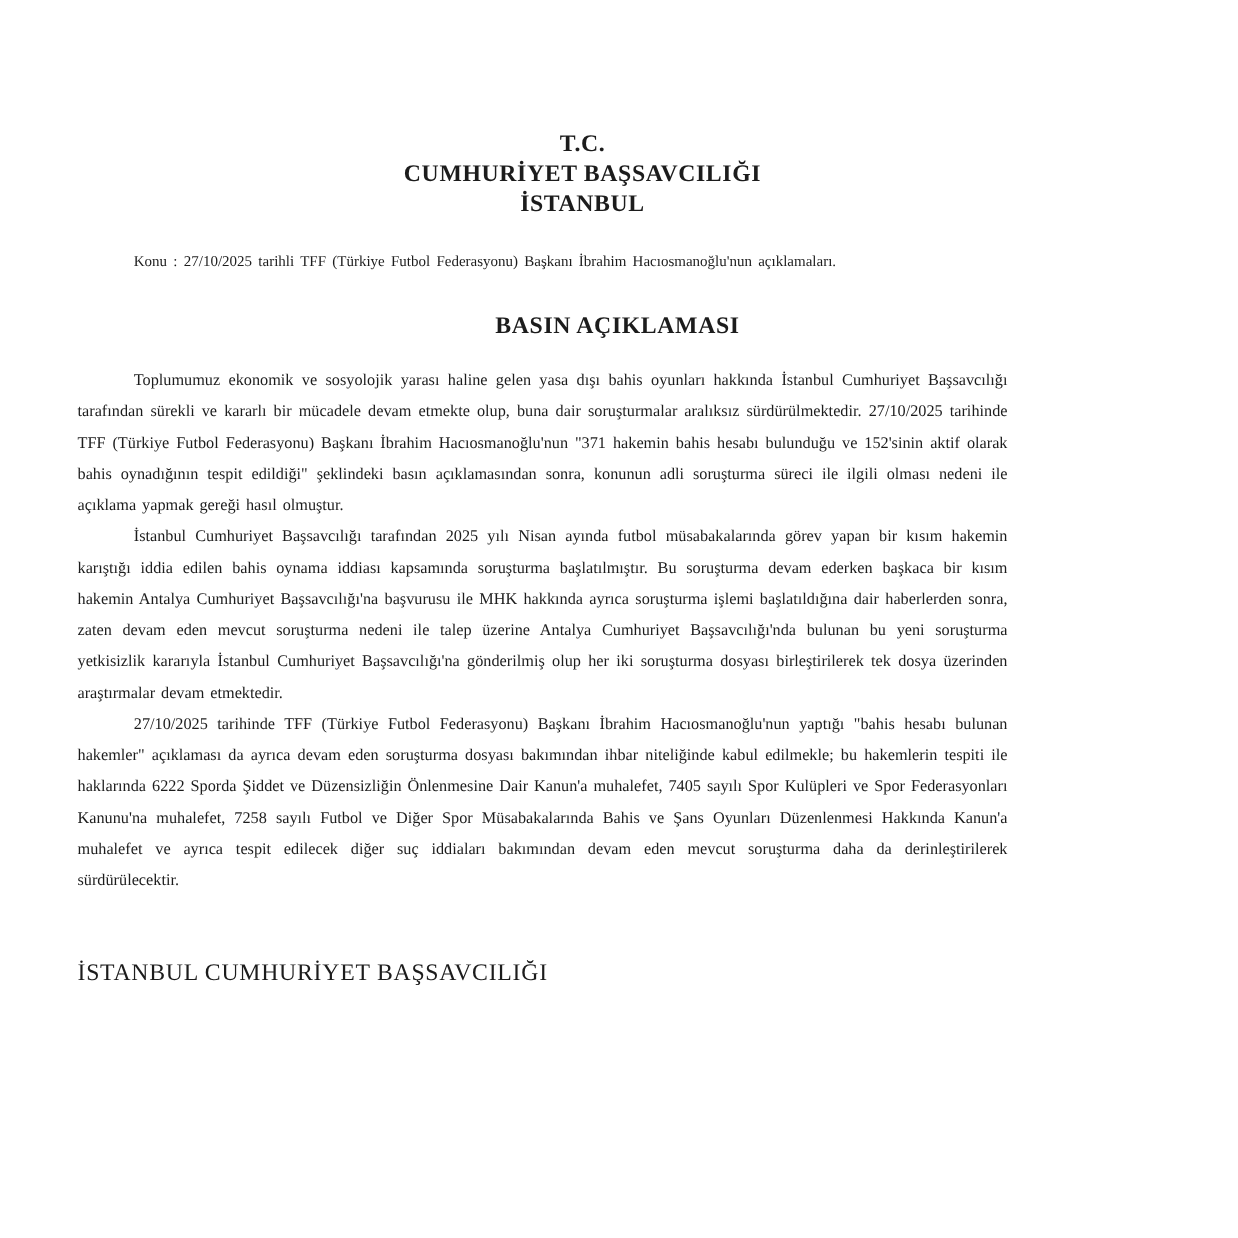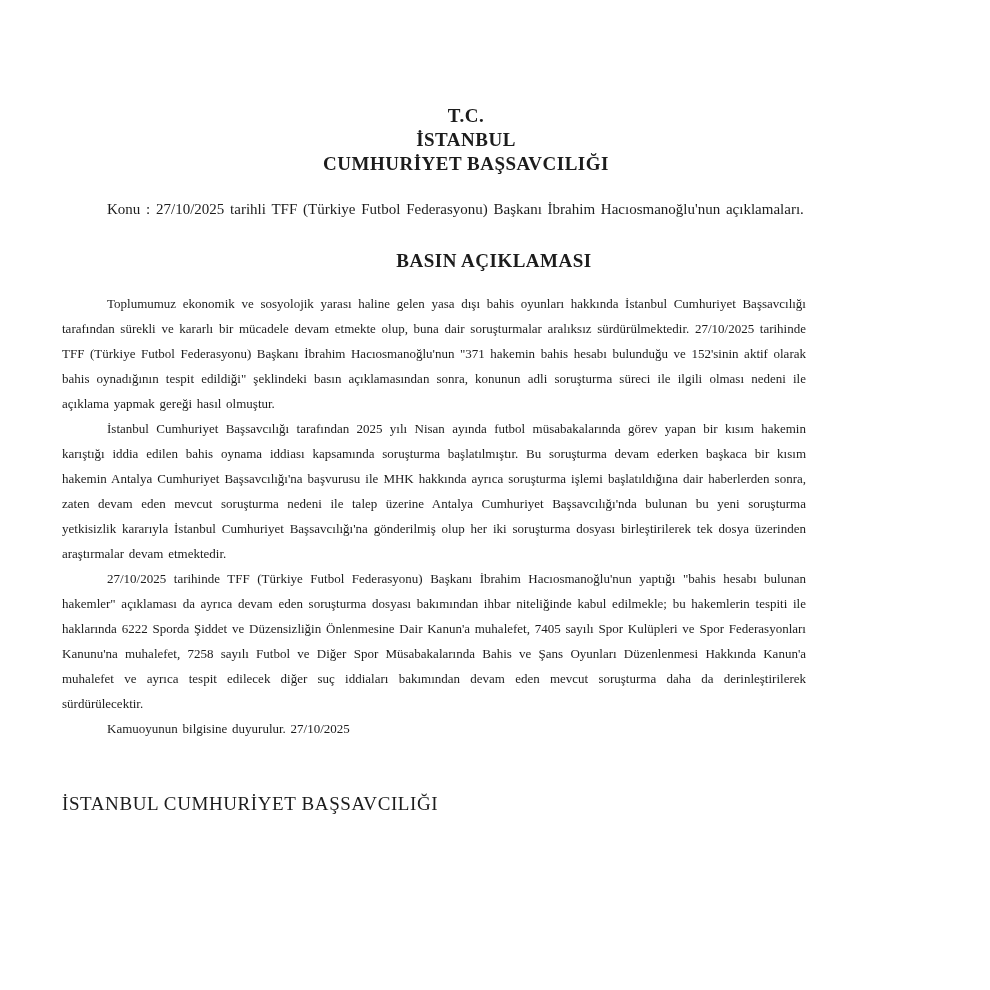--- a/index.html
+++ b/index.html
@@ -26,21 +26,21 @@
     text-align: center;
     font-weight: bold;
     font-size: 19px;
     line-height: 24px;
     letter-spacing: 0.5px;
     position: relative;
     left: 32px;
   }
   .subject {
     margin-top: 21px;
-    font-size: 15px;
+    font-size: 12px;
     line-height: 25px;
     text-align: justify;
     text-indent: 45px;
     word-spacing: 2px;
   }
   .doc-title {
     margin-top: 28px;
     text-align: center;
     font-weight: bold;
     font-size: 19px;
@@ -73,30 +73,29 @@
     letter-spacing: 0.6px;
   }
 </style>
 </head>
 <body>
 
 <div class="page">
 
   <div class="letterhead">
     <div>T.C.</div>
+    <div>CUMHURİYET BAŞSAVCILIĞI</div>
     <div>İSTANBUL</div>
-    <div>CUMHURİYET BAŞSAVCILIĞI</div>
   </div>
 
   <p class="subject">Konu : 27/10/2025 tarihli TFF (Türkiye Futbol Federasyonu) Başkanı İbrahim Hacıosmanoğlu'nun açıklamaları.</p>
 
   <div class="doc-title">BASIN AÇIKLAMASI</div>
 
   <div class="body-text">
     <p>Toplumumuz ekonomik ve sosyolojik yarası haline gelen yasa dışı bahis oyunları hakkında İstanbul Cumhuriyet Başsavcılığı tarafından sürekli ve kararlı bir mücadele devam etmekte olup, buna dair soruşturmalar aralıksız sürdürülmektedir. 27/10/2025 tarihinde TFF (Türkiye Futbol Federasyonu) Başkanı İbrahim Hacıosmanoğlu'nun "371 hakemin bahis hesabı bulunduğu ve 152'sinin aktif olarak bahis oynadığının tespit edildiği" şeklindeki basın açıklamasından sonra, konunun adli soruşturma süreci ile ilgili olması nedeni ile açıklama yapmak gereği hasıl olmuştur.</p>
     <p>İstanbul Cumhuriyet Başsavcılığı tarafından 2025 yılı Nisan ayında futbol müsabakalarında görev yapan bir kısım hakemin karıştığı iddia edilen bahis oynama iddiası kapsamında soruşturma başlatılmıştır. Bu soruşturma devam ederken başkaca bir kısım hakemin Antalya Cumhuriyet Başsavcılığı'na başvurusu ile MHK hakkında ayrıca soruşturma işlemi başlatıldığına dair haberlerden sonra, zaten devam eden mevcut soruşturma nedeni ile talep üzerine Antalya Cumhuriyet Başsavcılığı'nda bulunan bu yeni soruşturma yetkisizlik kararıyla İstanbul Cumhuriyet Başsavcılığı'na gönderilmiş olup her iki soruşturma dosyası birleştirilerek tek dosya üzerinden araştırmalar devam etmektedir.</p>
     <p>27/10/2025 tarihinde TFF (Türkiye Futbol Federasyonu) Başkanı İbrahim Hacıosmanoğlu'nun yaptığı "bahis hesabı bulunan hakemler" açıklaması da ayrıca devam eden soruşturma dosyası bakımından ihbar niteliğinde kabul edilmekle; bu hakemlerin tespiti ile haklarında 6222 Sporda Şiddet ve Düzensizliğin Önlenmesine Dair Kanun'a muhalefet, 7405 sayılı Spor Kulüpleri ve Spor Federasyonları Kanunu'na muhalefet, 7258 sayılı Futbol ve Diğer Spor Müsabakalarında Bahis ve Şans Oyunları Düzenlenmesi Hakkında Kanun'a muhalefet ve ayrıca tespit edilecek diğer suç iddiaları bakımından devam eden mevcut soruşturma daha da derinleştirilerek sürdürülecektir.</p>
-    <p class="closing">Kamuoyunun bilgisine duyurulur. 27/10/2025</p>
   </div>
 
   <div class="signature">İSTANBUL CUMHURİYET BAŞSAVCILIĞI</div>
 
 </div>
 
 </body></html>

